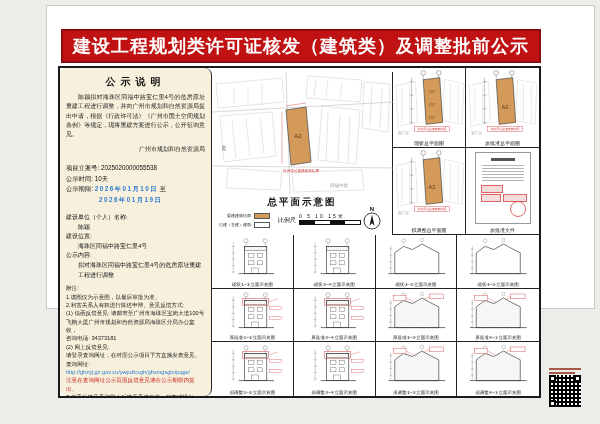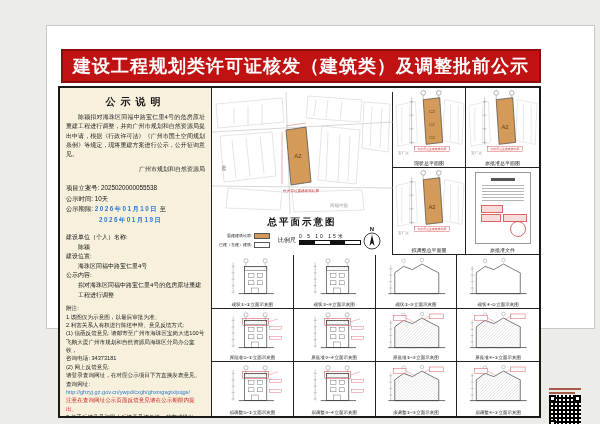--- a/index.html
+++ b/index.html
@@ -1,23 +1,23 @@
 <!DOCTYPE html>
 <html><head>
 <meta charset="utf-8">
 <style>
   html,body{margin:0;padding:0;}
   body{width:600px;height:424px;background:#ecece9;font-family:"Liberation Sans","DejaVu Sans",sans-serif;position:relative;overflow:hidden;}
-  .page{position:absolute;left:46px;top:5px;width:549px;height:304px;background:#ffffff;border:1px solid #c8c8c6;box-sizing:border-box;margin-top:20px;}
+  .page{position:absolute;left:46px;top:5px;width:549px;height:304px;background:#ffffff;border:1px solid #c8c8c6;box-sizing:border-box;}
   
   .title-bar{position:absolute;left:14px;top:23px;width:480px;height:34px;background:#c01212;border:2px solid #8c0f0f;box-sizing:border-box;display:flex;align-items:center;justify-content:center;}
   .title-bar span{color:#ffffff;font-weight:bold;font-size:18px;letter-spacing:1px;white-space:nowrap;}
   
   .frame{position:absolute;left:11px;top:60px;width:483px;height:332px;border:2px solid #1a1a1a;box-sizing:border-box;background:#fff;}
-  .col-left{position:absolute;left:0;top:0;width:152px;height:100%;background:#f6f0dc;border-right:1px solid #222;box-sizing:border-box;padding:5px 6px;overflow:hidden;}
+  .col-left{position:absolute;left:0;top:0;width:152px;height:100%;background:#f6f0dc;border-right:1px solid #222;box-sizing:border-box;padding:5px 6px;overflow:hidden;border-radius:7px;}
   .col-mid{position:absolute;left:152px;top:4px;width:181px;height:167px;border-right:1px solid #222;border-bottom:1px solid #222;box-sizing:border-box;background:#fff;}
   .col-right{position:absolute;left:333px;top:0;width:146px;height:167px;border-bottom:1px solid #222;box-sizing:border-box;display:grid;grid-template-columns:1fr 1fr;grid-template-rows:80px 1fr;}
   .bottom-grid{position:absolute;left:152px;top:167px;width:327px;height:161px;display:grid;grid-template-columns:repeat(4,1fr);grid-template-rows:repeat(3,1fr);}
   
   .h-notice{font-size:10px;font-weight:bold;text-align:center;letter-spacing:5px;margin:2px 0 4px 0;color:#111;}
   .para{font-size:6px;line-height:1.55;text-indent:2em;text-align:justify;margin:0;color:#222;}
   .agency{font-size:6px;text-align:right;margin-top:6px;color:#222;}
   .case-block{margin-top:9px;font-size:6.3px;line-height:1.65;color:#111;}
   .blue{color:#2b7bd3;font-weight:bold;letter-spacing:1.5px;}
   .date2{padding-left:33px;}

